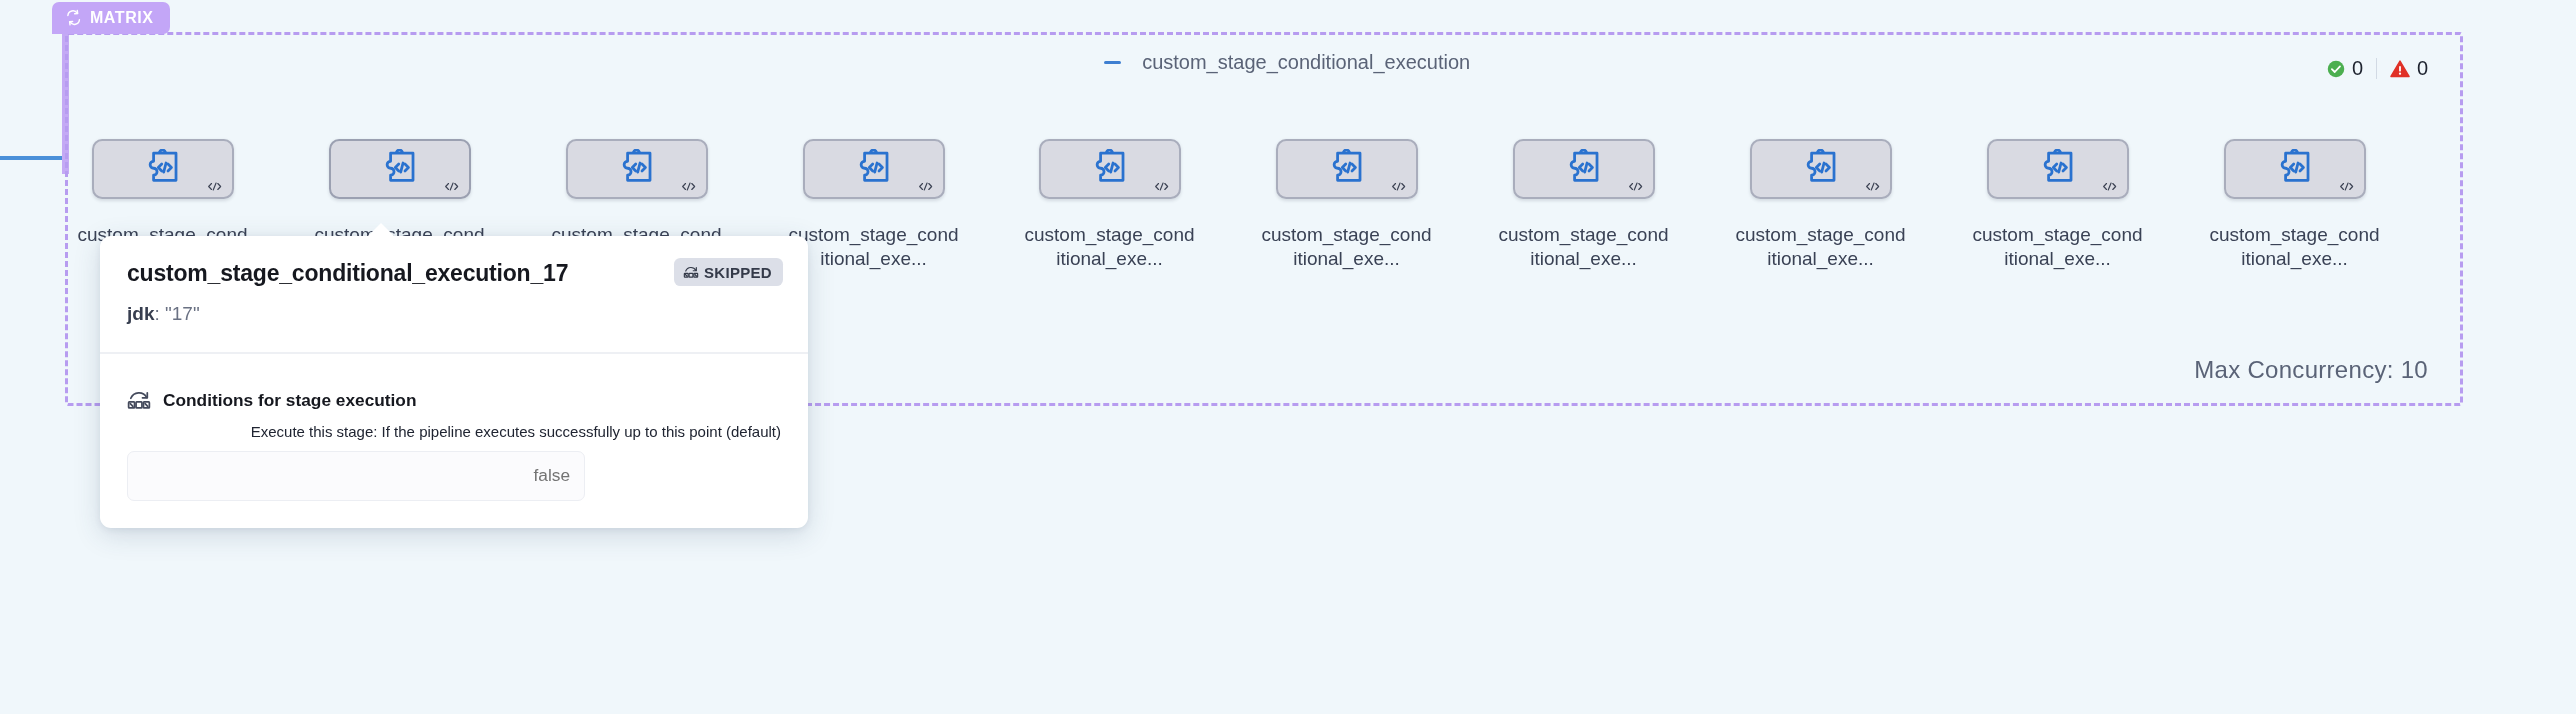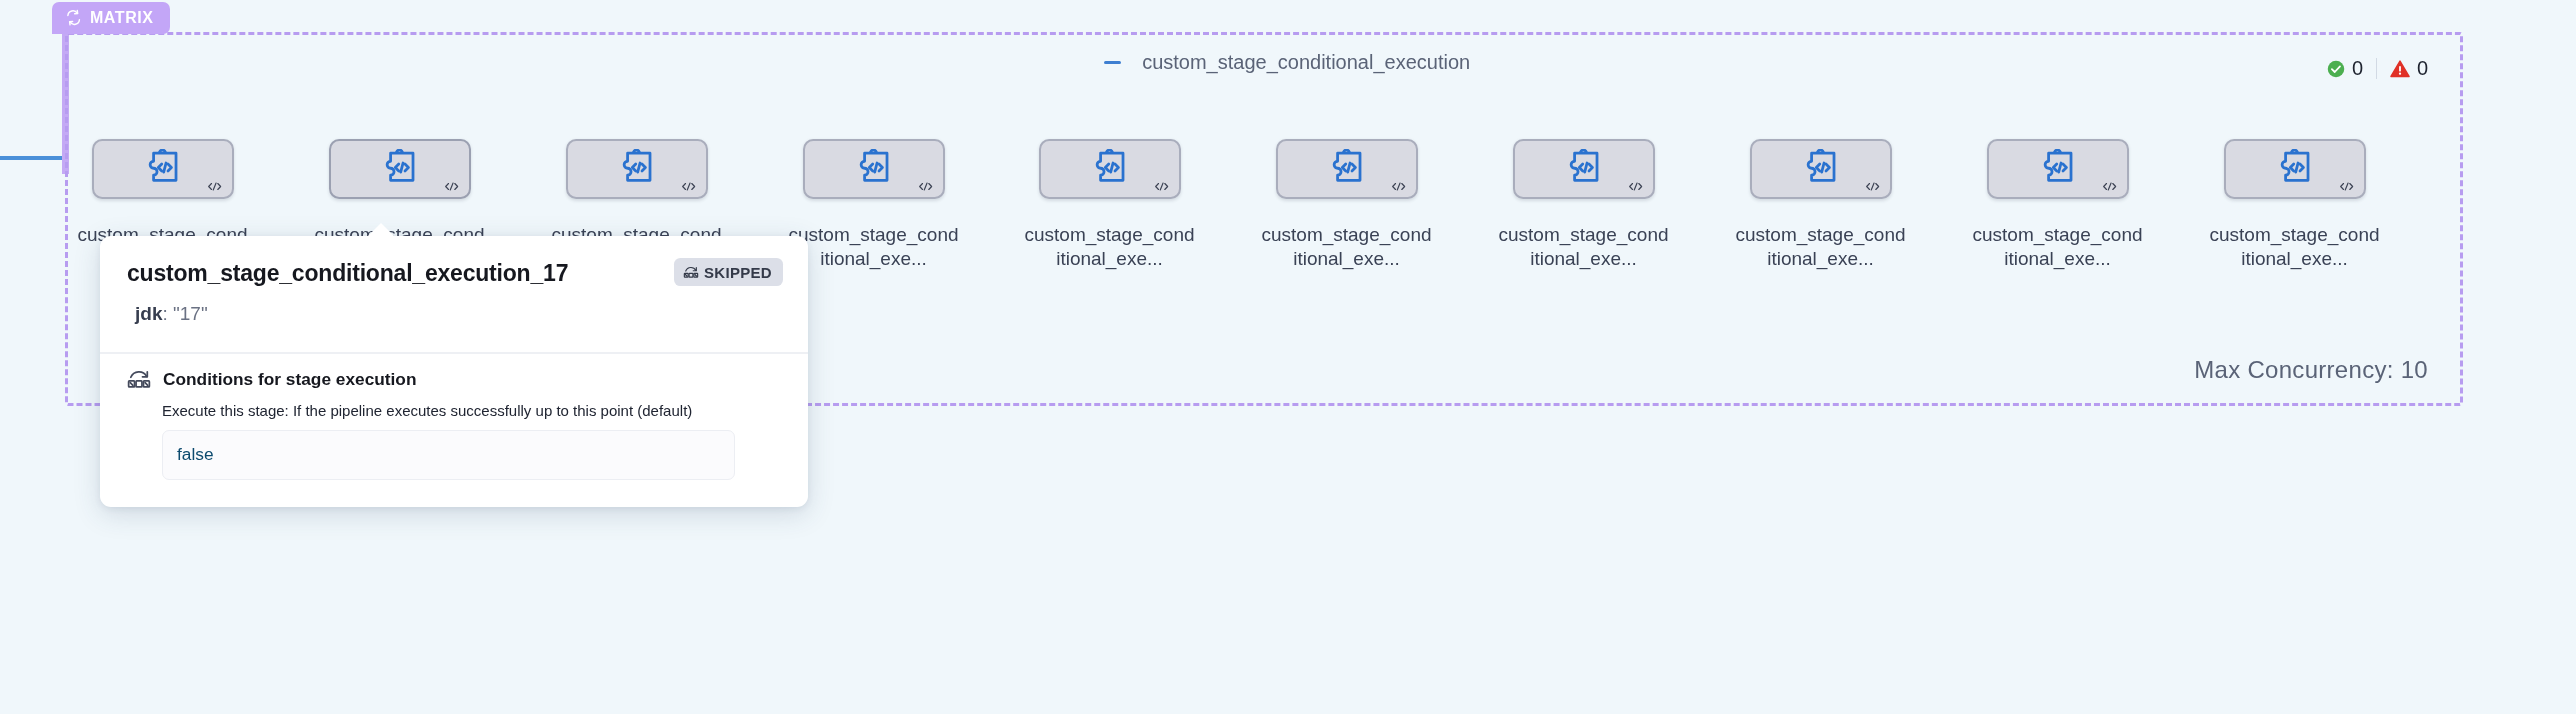--- a/index.html
+++ b/index.html
@@ -138,24 +138,24 @@
     position: absolute; right: 25px; top: 22px;
     background: #dcdfe8; color: #343a49;
     border-radius: 6.3px; padding: 5.5px 11px 5.5px 8.7px;
     font-size: 15px; font-weight: 700; letter-spacing: 0.3px;
     display: flex; align-items: center; gap: 5px;
   }
   .skip-icon { width: 16px; height: 12.6px; display: block; }
   .pop-param {
     margin-top: 16px; font-size: 19px; color: #6a7183;
   }
-  .pop-param b { color: #373e4f; font-weight: 700; margin-left: 8px; }
+  .pop-param b { color: #373e4f; font-weight: 700; }
   .pop-divider { height: 1.6px; background: #eef0f4; width: 100%; }
 
-  .pop-body { padding: 15px 27px 27px 27px; }
+  .pop-body { padding: 36px 27px 27px 27px; text-align: right; }
   .cond-head {
     display: flex; align-items: center; gap: 12px;
   }
   .cond-head .cond-icon { width: 24px; height: 20.5px; display: block; }
   .cond-head .cond-title {
     font-size: 17.3px; font-weight: 700; color: #16181f;
   }
   .cond-desc {
     margin-top: 12.6px; margin-left: 35px;
     font-size: 15px; color: #202532;
@@ -164,24 +164,24 @@
     margin-top: 9.5px; margin-left: 35px;
     background: #f1f1f6; border-radius: 4.7px;
     padding: 7px 11px; font-size: 16px; color: #171b24;
     width: 565px;
   }
   .cond-sub {
     margin-top: 17.3px; margin-left: 35px;
     font-size: 15px; color: #202532;
   }
   .cond-expr {
-    margin-top: 11px; margin-left: 35px;
+    margin-top: 11px; 
     background: #fbfbfd; border: 1.6px solid #eceef3; border-radius: 7px;
-    padding: 12.6px 14px; font-size: 17.3px; color: #0c4a6e;
-    width: 573px; height: 50px;
+    padding: 12.6px 14px; font-size: 17.3px; color: #737373;
+    width: 458px; height: 50px;
   }
 </style>
 </head>
 <body>
 
 <div id="root">
 
   <div class="incoming-edge"></div>
 
   <div class="matrix-left-solid"></div>

